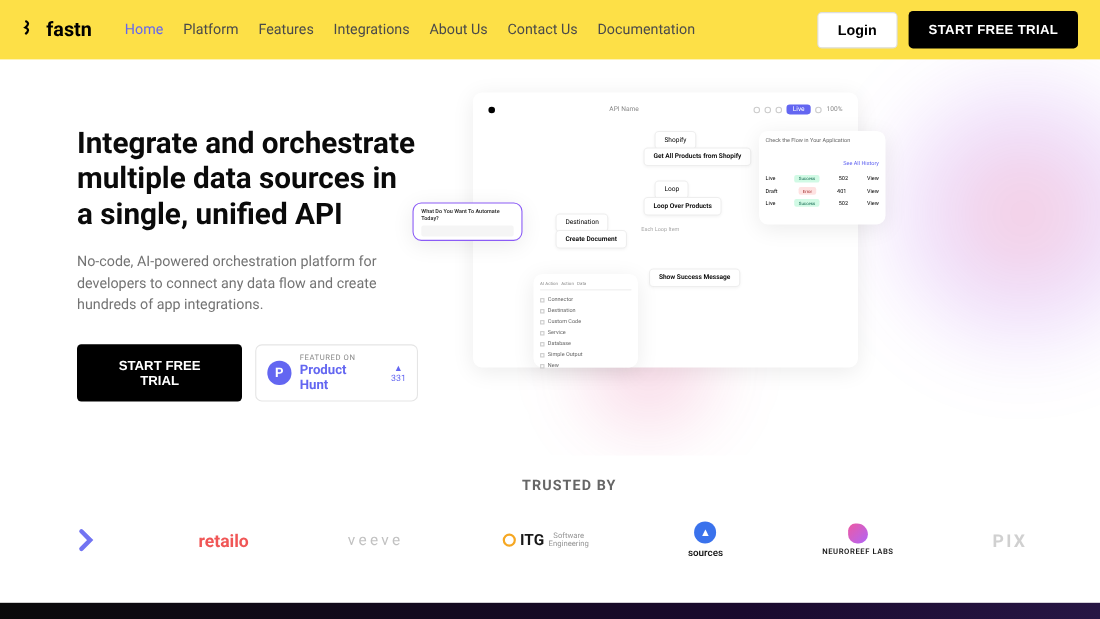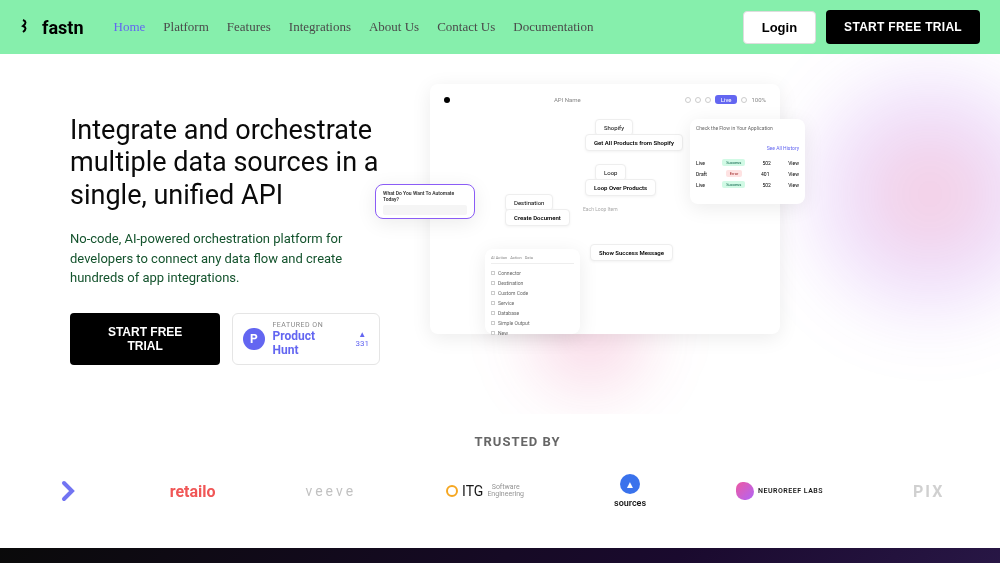--- a/index.html
+++ b/index.html
@@ -1,33 +1,33 @@
 <!DOCTYPE html>
 <html><head>
 <meta charset="utf-8">
 <style>
 * { margin: 0; padding: 0; box-sizing: border-box; }
 body { font-family: -apple-system, BlinkMacSystemFont, 'Segoe UI', Roboto, sans-serif; background: #fff; width: 1000px; overflow-x: hidden; }
 
 
-.header { display: flex; align-items: center; padding: 10px 20px; background: #86efac; justify-content: space-between; }
+.header { display: flex; align-items: center; padding: 10px 20px; background: #fde047; justify-content: space-between; }
 .logo { display: flex; align-items: center; font-weight: 700; font-size: 18px; color: #000; margin-right: 30px; }
 .logo-icon { margin-right: 6px; }
-.nav { display: flex; gap: 18px; font-family: Liberation Serif, serif; }
+.nav { display: flex; gap: 18px; }
 .nav-item { font-size: 13px; color: #4a4a4a; text-decoration: none; cursor: pointer; }
 .nav-item.active { color: #6366f1; }
 .header-actions { margin-left: auto; display: flex; gap: 10px; align-items: center; }
 .btn-login { background: #fff; border: 1px solid #ddd; padding: 8px 18px; border-radius: 4px; font-size: 13px; font-weight: 600; cursor: pointer; }
 .btn-trial { background: #000; color: #fff; border: none; padding: 10px 18px; border-radius: 4px; font-size: 12px; font-weight: 700; cursor: pointer; letter-spacing: 0.3px; }
 
 
 .hero { display: flex; padding: 50px 0 30px 70px; position: relative; overflow: hidden; }
 .hero-left { width: 310px; flex-shrink: 0; padding-top: 10px; }
-.hero-title { font-size: 27px; font-weight: 400; line-height: 1.2; color: #0a0a0a; margin-bottom: 18px; }
-.hero-sub { font-size: 13px; color: #14532d; line-height: 1.5; margin-bottom: 25px; max-width: 280px; }
+.hero-title { font-size: 27px; font-weight: 700; line-height: 1.2; color: #0a0a0a; margin-bottom: 18px; }
+.hero-sub { font-size: 13px; color: #737373; line-height: 1.5; margin-bottom: 25px; max-width: 280px; }
 .hero-actions { display: flex; gap: 12px; align-items: stretch; }
 .btn-trial-hero { background: #000; color: #fff; border: none; padding: 12px 20px; border-radius: 4px; font-size: 12px; font-weight: 700; cursor: pointer; }
 .ph-badge { display: flex; align-items: center; border: 1px solid #e5e5e5; border-radius: 6px; padding: 6px 10px; background: #fff; cursor: pointer; gap: 8px; }
 .ph-icon { width: 22px; height: 22px; background: #6366f1; border-radius: 50%; display: flex; align-items: center; justify-content: center; color: #fff; font-weight: 700; font-size: 12px; }
 .ph-text { display: flex; flex-direction: column; }
 .ph-featured { font-size: 7px; color: #888; letter-spacing: 0.5px; }
 .ph-name { font-size: 12px; font-weight: 700; color: #6366f1; }
 .ph-votes { display: flex; flex-direction: column; align-items: center; font-size: 8px; color: #6366f1; margin-left: 6px; }
 
 .hero-right { flex: 1; position: relative; height: 280px; }
@@ -226,28 +226,28 @@
         </svg>
     </div>
     <div class="logo-item">
         <span style="color:#ef4444;font-weight:700;font-size:16px">retailo</span>
       </div>
     <div class="logo-item">
         <span style="color:#bbb;font-size:14px;letter-spacing:3px">veeve</span>
       </div>
     <div class="logo-item">
       <span style="width:12px;height:12px;border:2px solid #f59e0b;border-radius:50%;display:inline-block"></span>
-      <span style="font-weight:400;font-size:14px">ITG</span>
+      <span style="font-weight:700;font-size:14px">ITG</span>
       <span style="font-size:7px;color:#888;line-height:1">Software<br>Engineering</span>
     </div>
     <div class="logo-item" style="flex-direction:column">
       <span style="width:20px;height:20px;background:#2563eb;border-radius:50%;display:flex;align-items:center;justify-content:center;color:#fff;font-size:10px">▲</span>
       <span style="font-size:9px;font-weight:600">sources</span>
     </div>
-    <div class="logo-item" style="flex-direction:row">
+    <div class="logo-item" style="flex-direction:column">
       <span style="width:18px;height:18px;background:linear-gradient(135deg,#ec4899,#a855f7);border-radius:40% 60% 50% 50%;display:inline-block"></span>
       <span style="font-size:7px;font-weight:600;letter-spacing:0.5px">NEUROREEF LABS</span>
     </div>
     <div class="logo-item">
         <span style="color:#ccc;font-weight:700;font-size:16px;letter-spacing:2px">PIX</span>
       </div>
   </div>
 </div>
 
 <div class="core">

